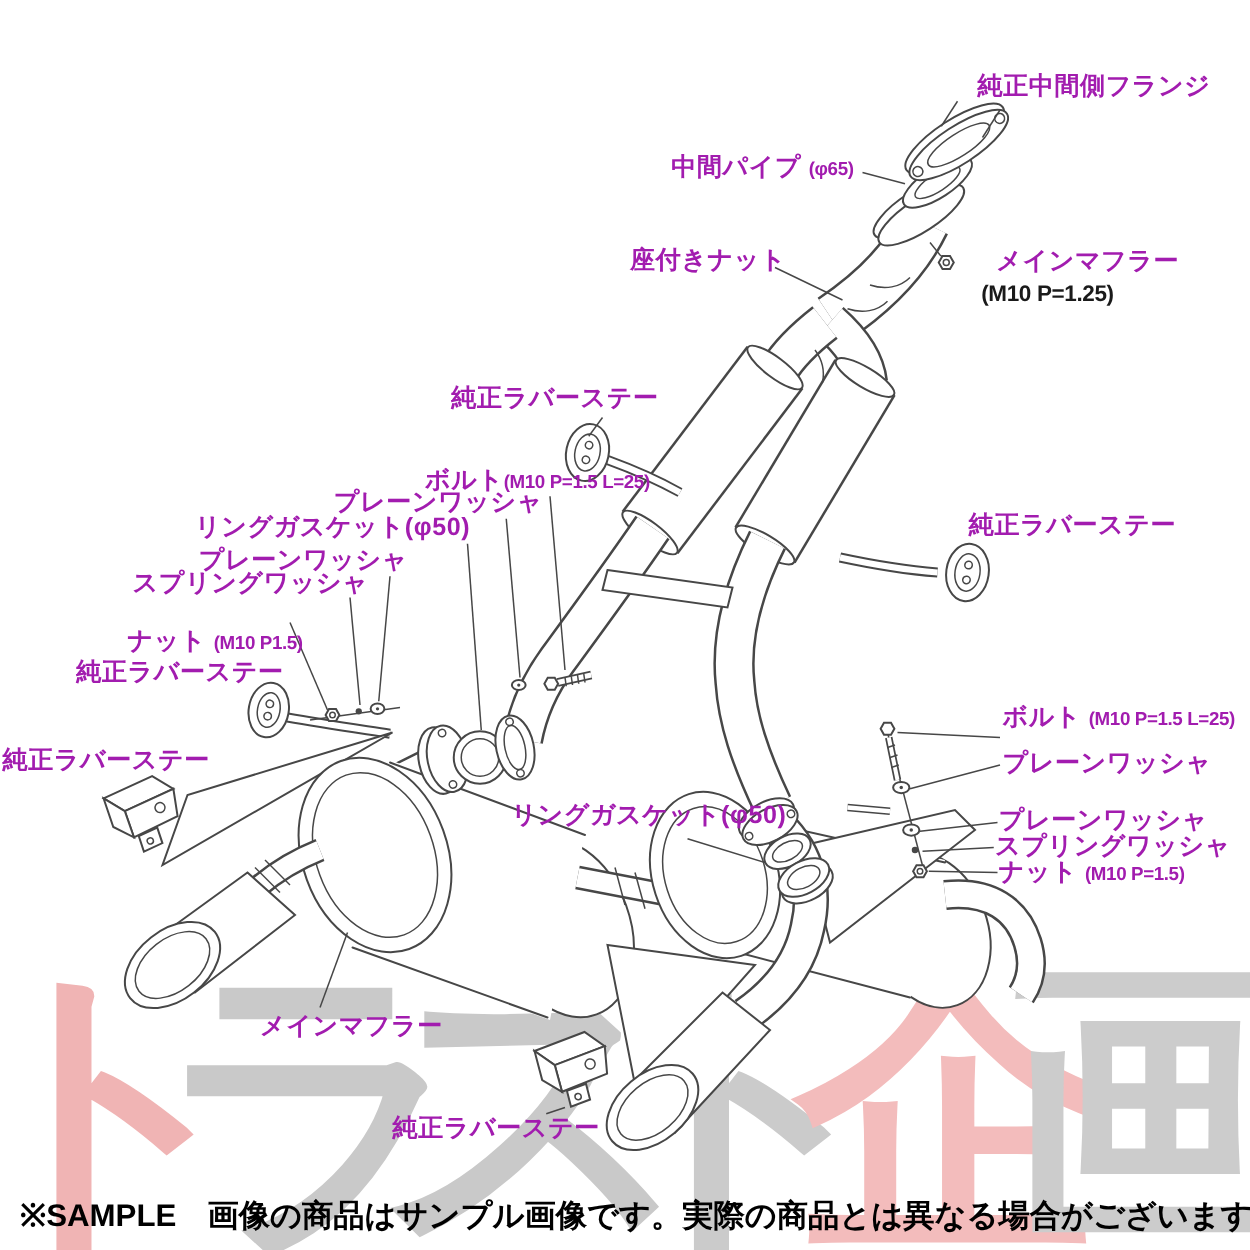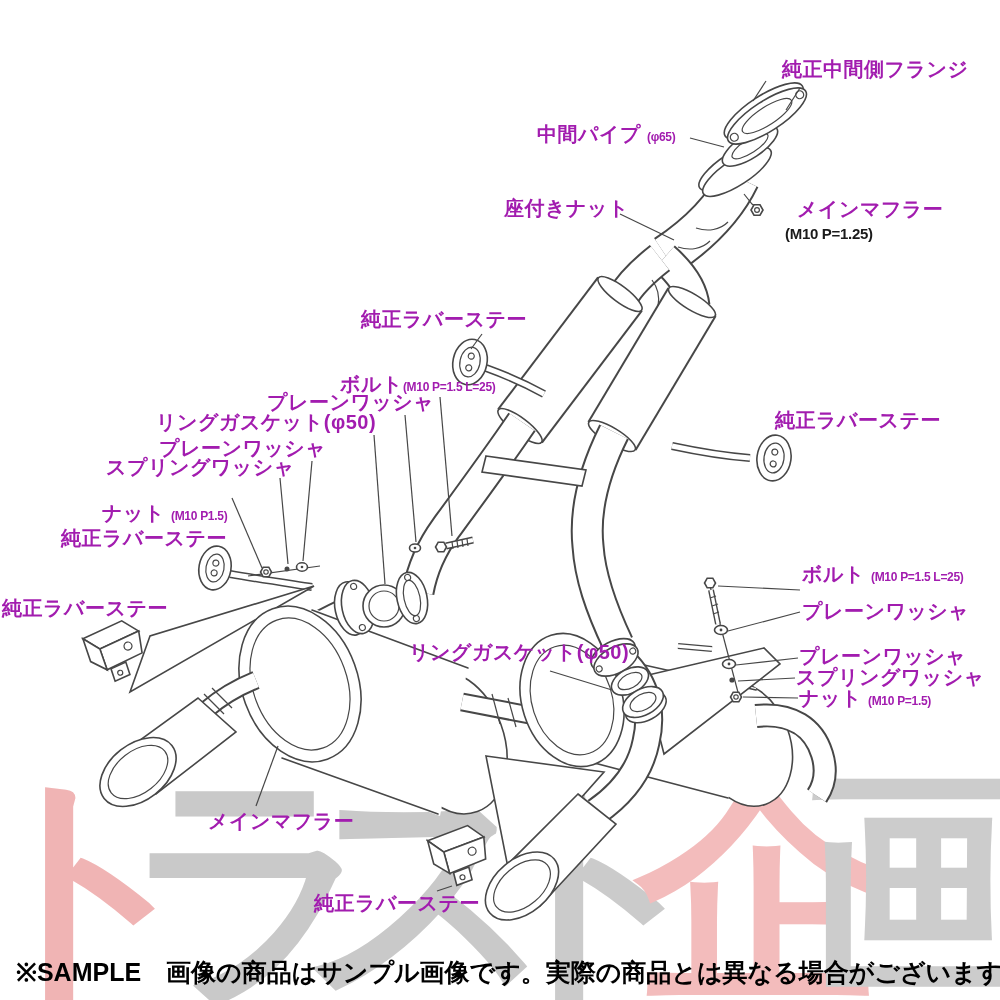--- a/index.html
+++ b/index.html
@@ -14,22 +14,22 @@
   .ln{stroke:#474747;stroke-width:1.6;fill:none;stroke-linecap:round;}
   .thin{stroke:#474747;stroke-width:1.2;fill:none;}
   .wfill{fill:#ffffff;stroke:#474747;stroke-width:1.6;}
   .wplain{fill:#ffffff;stroke:none;}
   .po{stroke:#474747;fill:none;stroke-linecap:butt;}
   .pw{stroke:#ffffff;fill:none;stroke-linecap:butt;}
   .dark{fill:#474747;stroke:none;}
   
   .lbl{position:absolute;color:#a21caf;font-size:20px;font-weight:bold;
        letter-spacing:0.5px;white-space:nowrap;line-height:1.1;}
-  .lbl .spec{font-size:12px;letter-spacing:-0.3px;}
-  .spec-line{position:absolute;color:#1a1a1a;font-size:15px;font-weight:bold;
+  .lbl .spec{font-size:15px;letter-spacing:-0.3px;}
+  .spec-line{position:absolute;color:#1a1a1a;font-size:18px;font-weight:bold;
        letter-spacing:-0.3px;white-space:nowrap;text-align:right;}
   .footer{position:absolute;left:16px;top:954px;width:984px;color:#000;
        font-size:25px;font-weight:bold;letter-spacing:0;white-space:nowrap;}
 </style>
 </head>
 <body>
 
 <div class="stage">
 
   <div class="wm">

